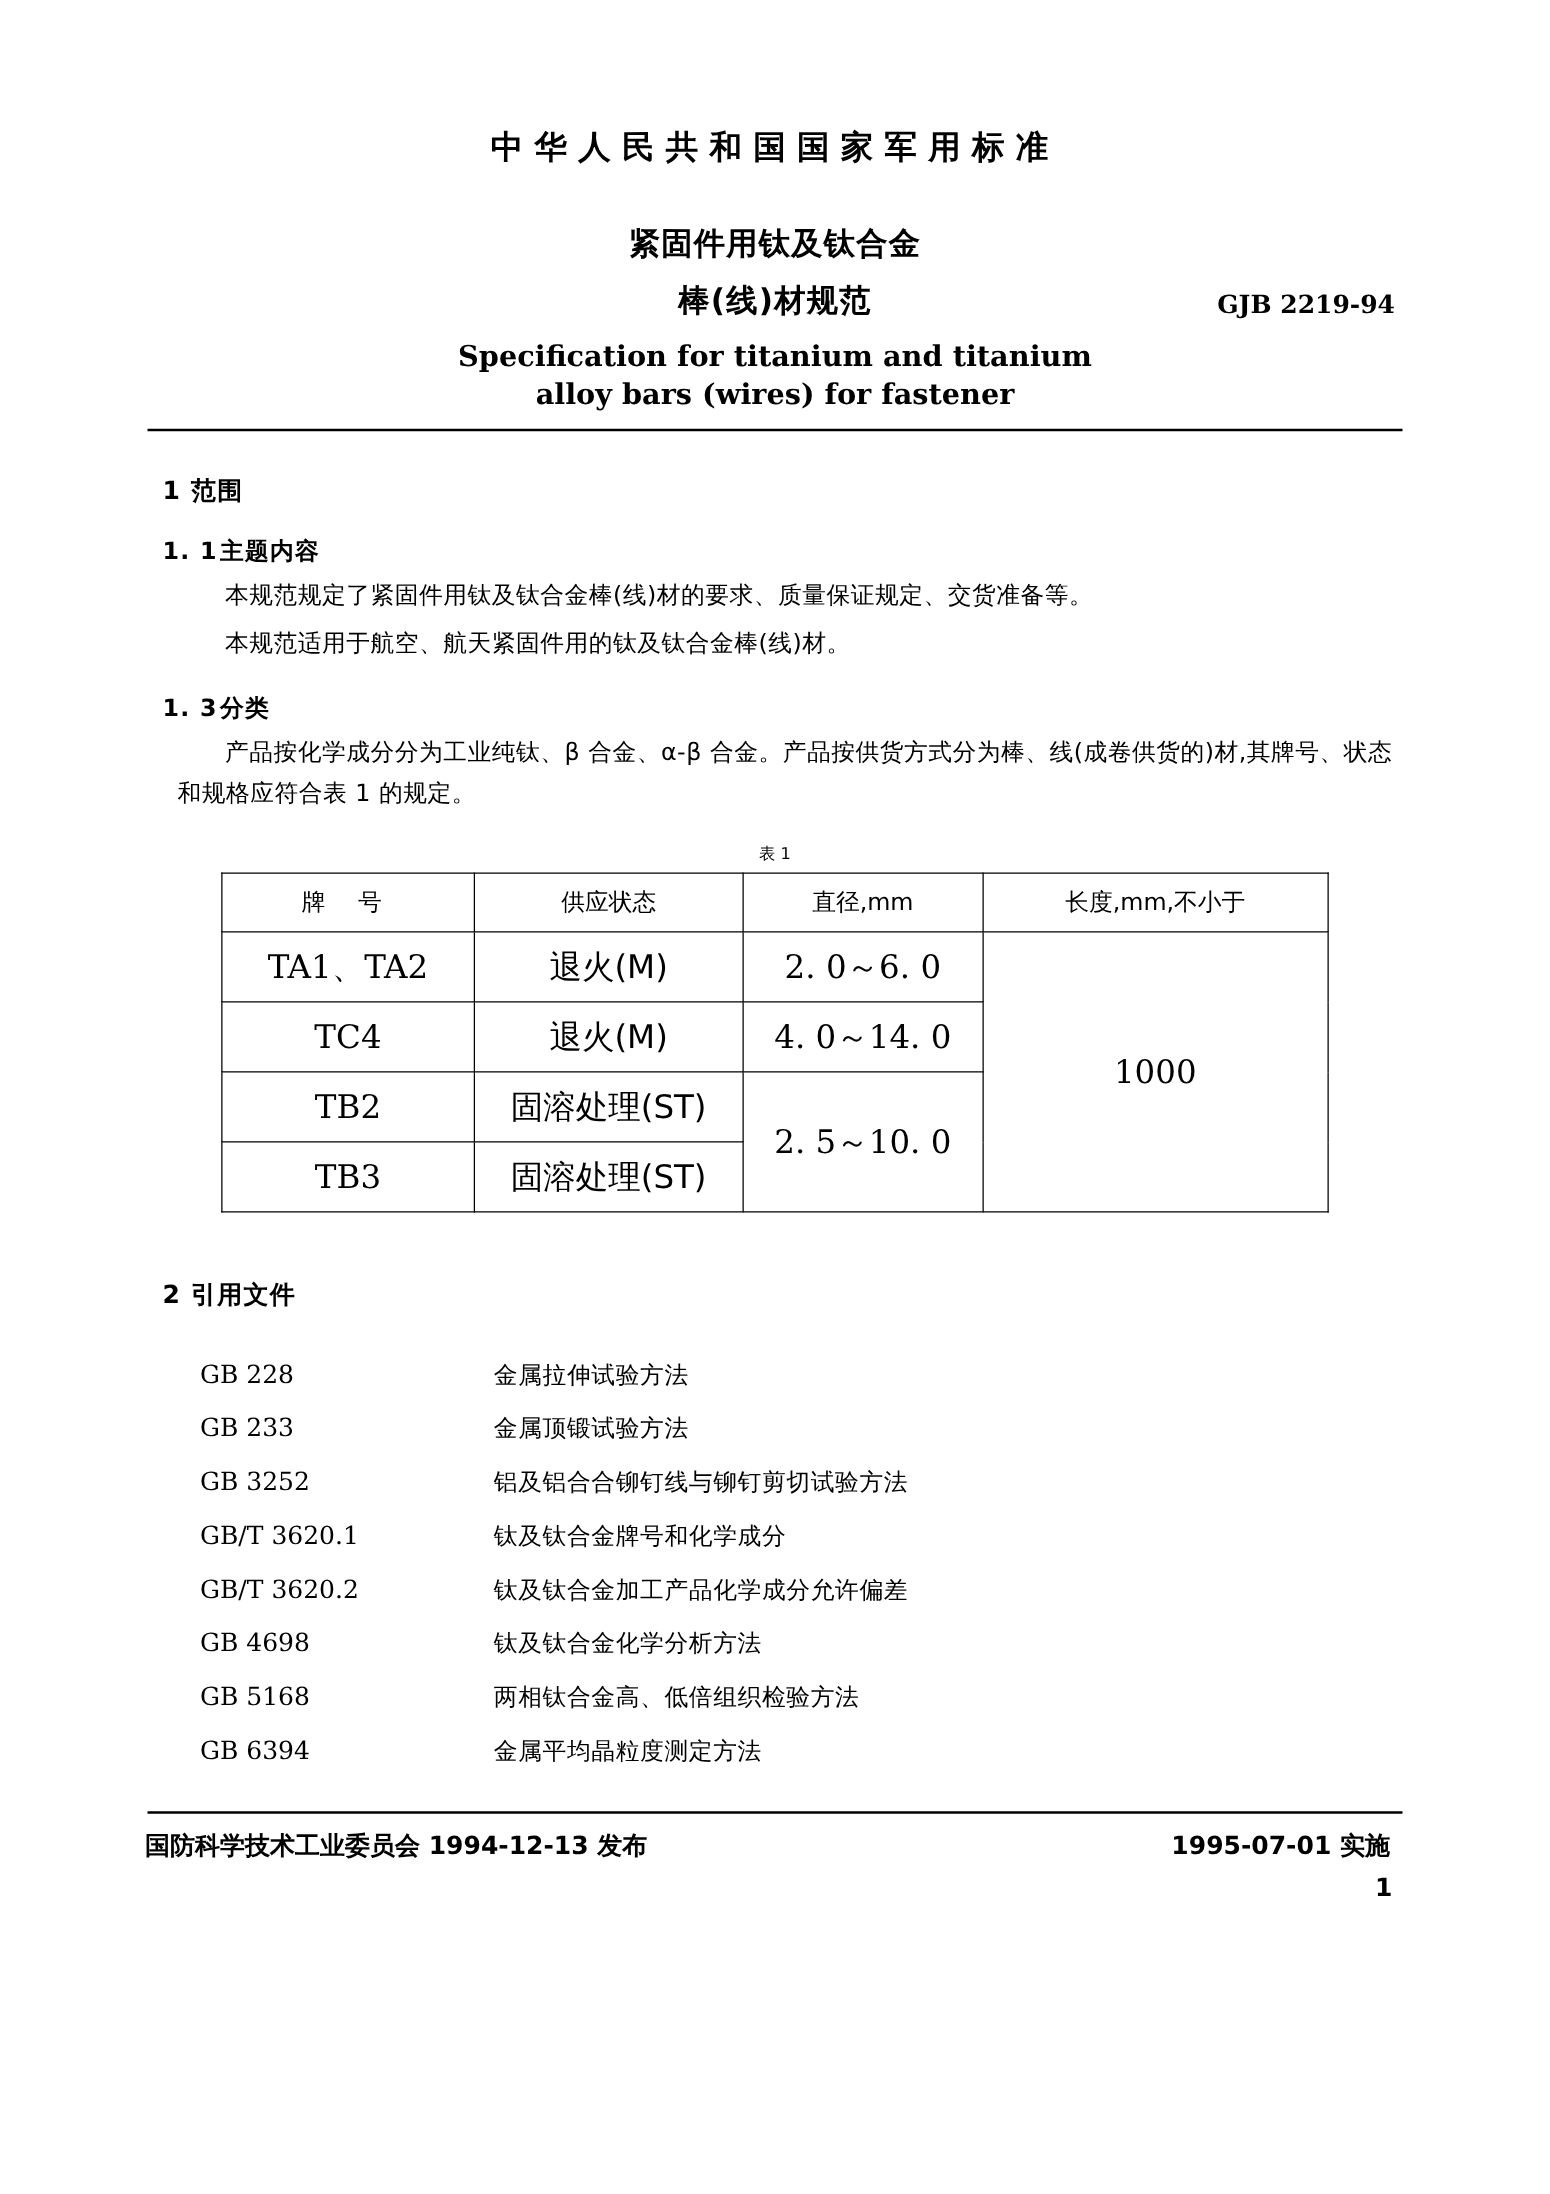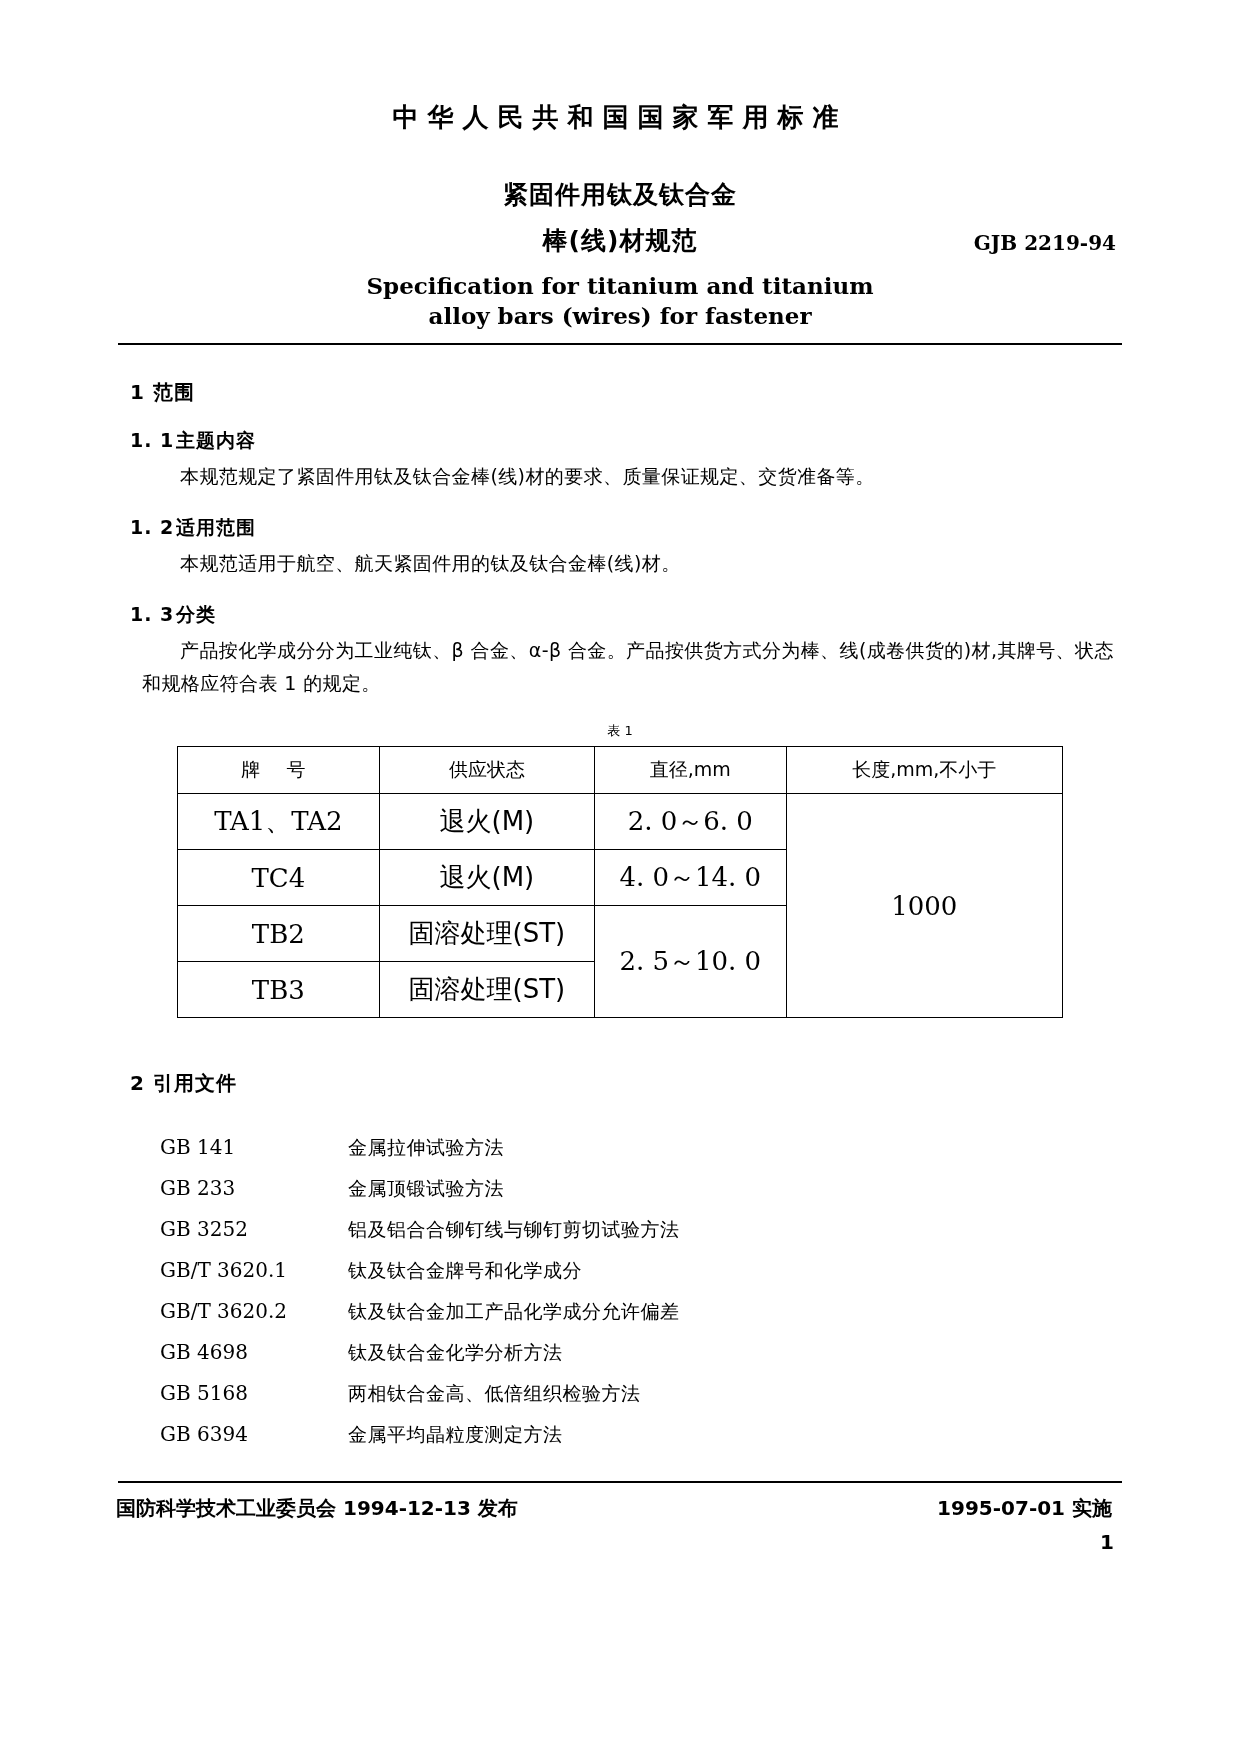--- a/index.html
+++ b/index.html
@@ -159,23 +159,24 @@
     line-height: 41px;
   }
   .ref-code {
     width: 230px;
     padding-left: 42px;
     font-size: 20px;
     font-family: "DejaVu Serif", "Liberation Serif", serif;
     box-sizing: border-box;
   }
   .ref-title {
-    font-family: Liberation Sans, sans-serif;
+    font-family: Liberation Mono, monospace;
     font-size: 19px;
     letter-spacing: 0.5px;
+    margin-left: 47px;
   }
 
   
   .rule-bottom {
     border: none;
     border-top: 2.5px solid #000;
     margin: 26px 0 0 0;
     height: 0;
   }
   .footer {
@@ -221,23 +222,20 @@
       <hr class="rule-top">
     </div>
 
     <div class="section-heading">1  范围</div>
 
     <div class="subsection-heading">
       <span class="sub-num">1. 1</span><span>主题内容</span>
     </div>
     <p class="para">本规范规定了紧固件用钛及钛合金棒(线)材的要求、质量保证规定、交货准备等。</p>
 
-    <div class="subsection-heading">
-      <span class="sub-num">1. 2</span><span>适用范围</span>
-    </div>
     <p class="para">本规范适用于航空、航天紧固件用的钛及钛合金棒(线)材。</p>
 
     <div class="subsection-heading">
       <span class="sub-num">1. 3</span><span>分类</span>
     </div>
     <p class="para">产品按化学成分分为工业纯钛、β 合金、α-β 合金。产品按供货方式分为棒、线(成卷供货的)材,其牌号、状态和规格应符合表 1 的规定。</p>
 
     <div class="table-caption">表 1</div>
     <table class="spec-table">
       <thead>
@@ -269,21 +267,21 @@
           <td class="tbl-outer-left tbl-outer-bottom">TB3</td>
           <td class="cn-cell tbl-outer-bottom">固溶处理(ST)</td>
         </tr>
       </tbody>
     </table>
 
     <div class="section-heading" style="margin-top:52px;">2  引用文件</div>
 
     <div class="ref-list">
       <div class="ref-row">
-        <span class="ref-code">GB 141</span>
+        <span class="ref-code">GB 228</span>
         <span class="ref-title">金属拉伸试验方法</span>
       </div>
       <div class="ref-row">
         <span class="ref-code">GB 233</span>
         <span class="ref-title">金属顶锻试验方法</span>
       </div>
       <div class="ref-row">
         <span class="ref-code">GB 3252</span>
         <span class="ref-title">铝及铝合合铆钉线与铆钉剪切试验方法</span>
       </div>

